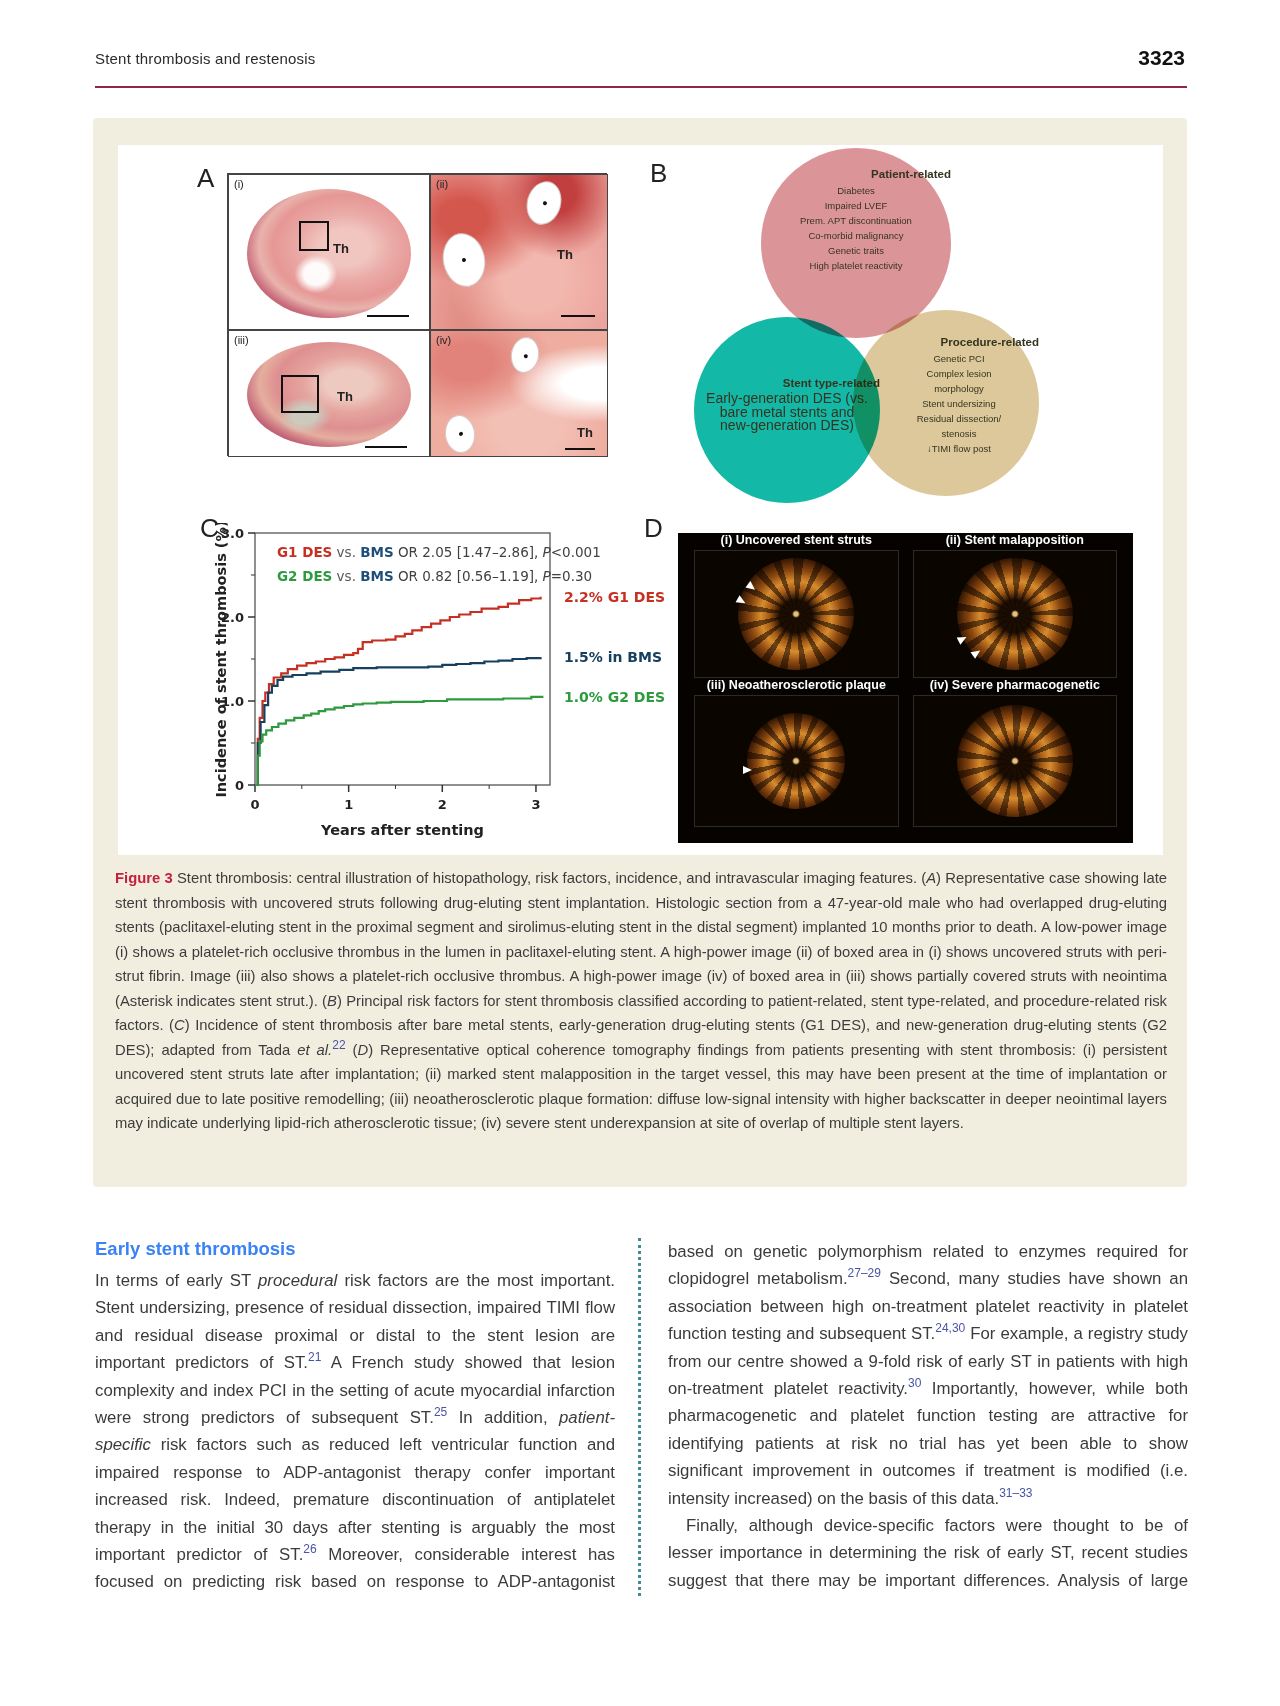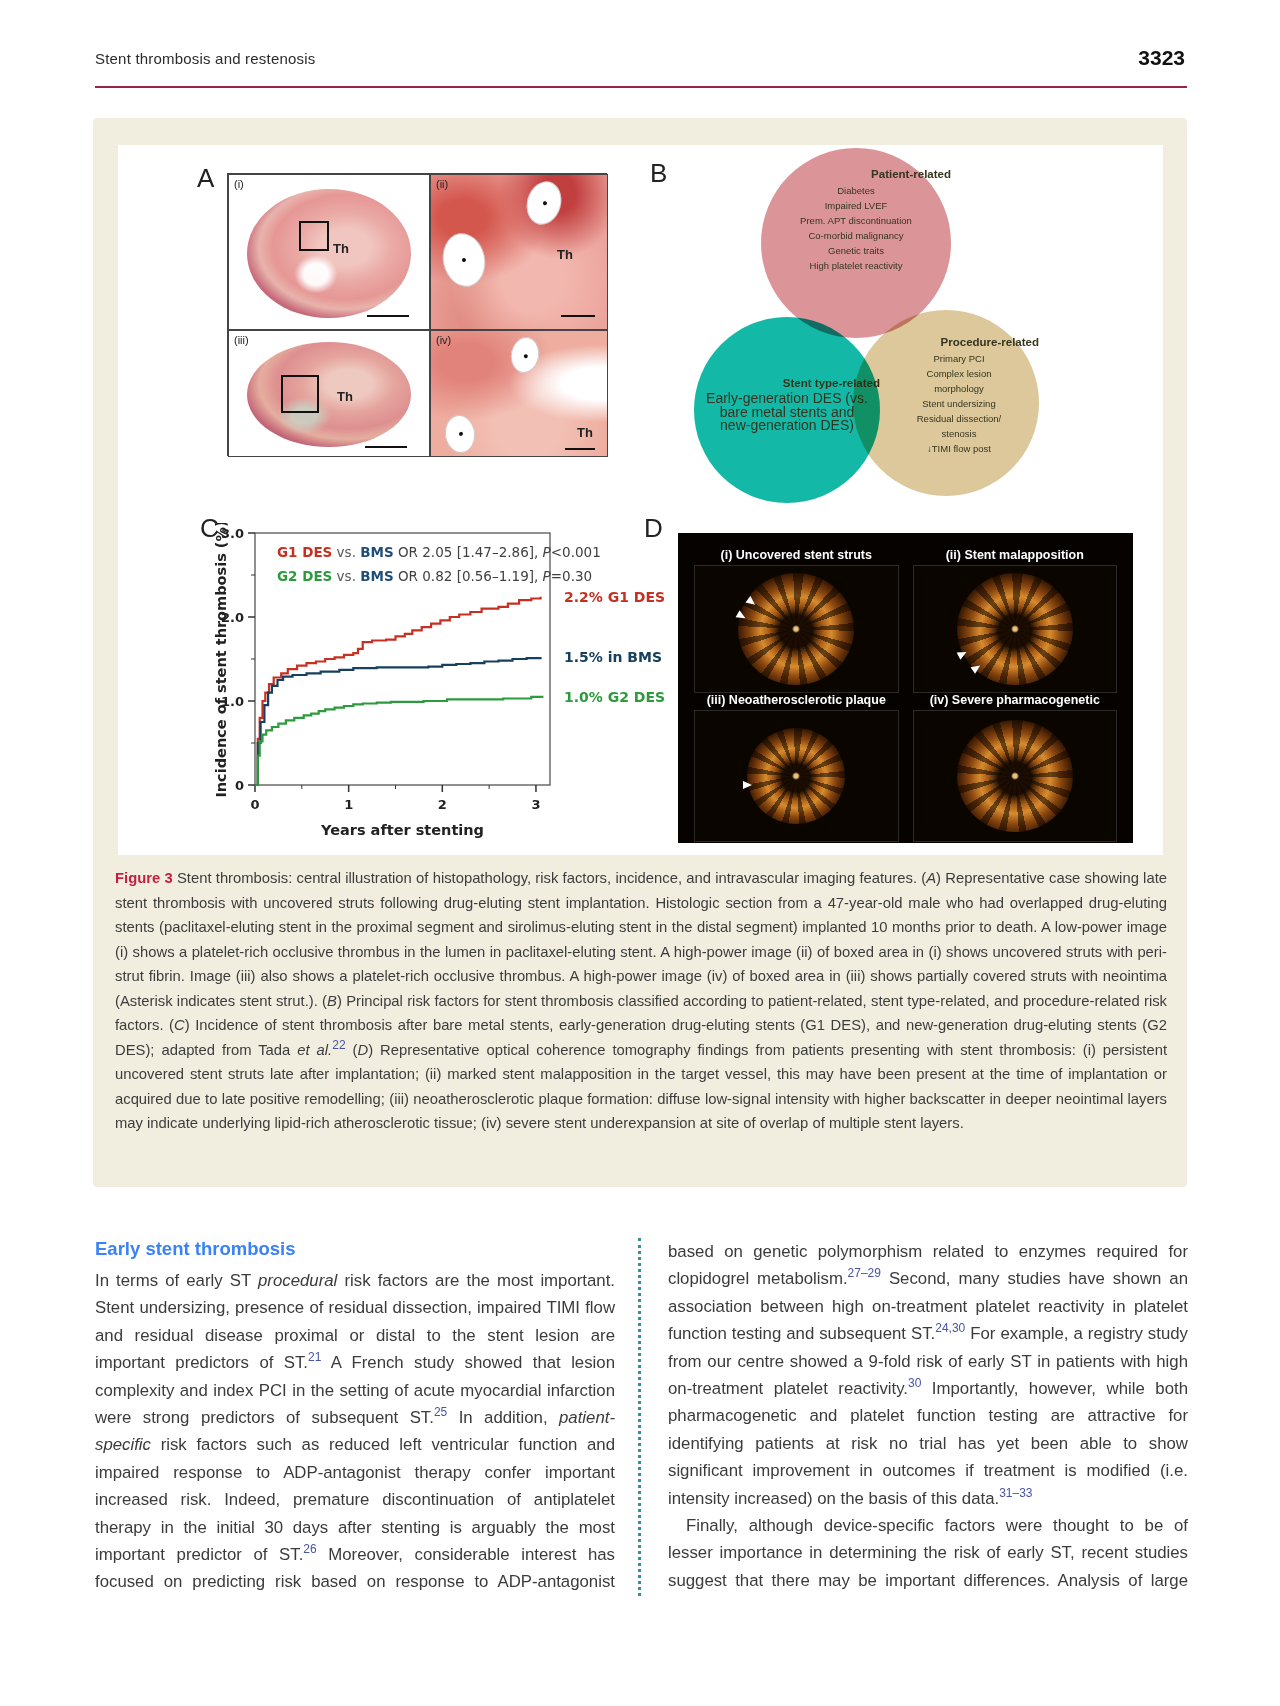--- a/index.html
+++ b/index.html
@@ -64,21 +64,21 @@
   
   .chart-svg { position:absolute; left:95px; top:378px; }
   .tickt { font:bold 13px "DejaVu Sans",sans-serif; fill:#222; }
   .legendt { font:13.5px "DejaVu Sans",sans-serif; fill:#444; }
   .annott { font:bold 14px "DejaVu Sans",sans-serif; }
   .axist { font:bold 14.5px "DejaVu Sans",sans-serif; fill:#222; }
 
   
   .oct-box { position:absolute; left:560px; top:388px; width:455px; height:310px; background:#050200;
              display:grid; grid-template-columns:1fr 1fr; grid-template-rows:17px 128px 17px 132px;
-             column-gap:14px; padding:15px 16px; }
+             column-gap:14px; padding:0 16px; }
   .oct-title { color:#fff; font-size:12.5px; font-weight:bold; text-align:center; font-family:"Liberation Sans",sans-serif; }
   .oct-img { position:relative; background:#0b0500; overflow:hidden; border:1px solid #2a2a2a; }
   .oct-img::before { content:''; position:absolute; left:50%; top:50%; width:116px; height:112px;
     transform:translate(-50%,-50%); border-radius:50%;
     background:
       radial-gradient(circle at 50% 50%, #e8c27a 0 2px, rgba(0,0,0,0) 4px),
       repeating-conic-gradient(rgba(15,6,0,0.55) 0 8deg, rgba(0,0,0,0) 8deg 21deg),
       radial-gradient(circle at 50% 52%, #1c0d02 0 20%, #a65c16 33%, #d88c2e 43%, #8a470f 56%, #2e1302 72%, #140800 86%);
   }
   .oct-img.small::before { width:98px; height:96px; }
@@ -162,21 +162,21 @@
           <div class="venn-title">Stent type-related</div>
           <div class="venn-lines">
               <div>Early-generation DES (vs.</div>
               <div>bare metal stents and</div>
               <div>new-generation DES)</div>
             </div>
         </div>
         <div class="venn-circle venn-procedure">
           <div class="venn-title">Procedure-related</div>
           <div class="venn-lines">
-              <div>Primary PCI</div>
+              <div>Genetic PCI</div>
               <div>Complex lesion</div>
               <div>morphology</div>
               <div>Stent undersizing</div>
               <div>Residual dissection/</div>
               <div>stenosis</div>
               <div>↓TIMI flow post</div>
             </div>
         </div>
       </div>
 

